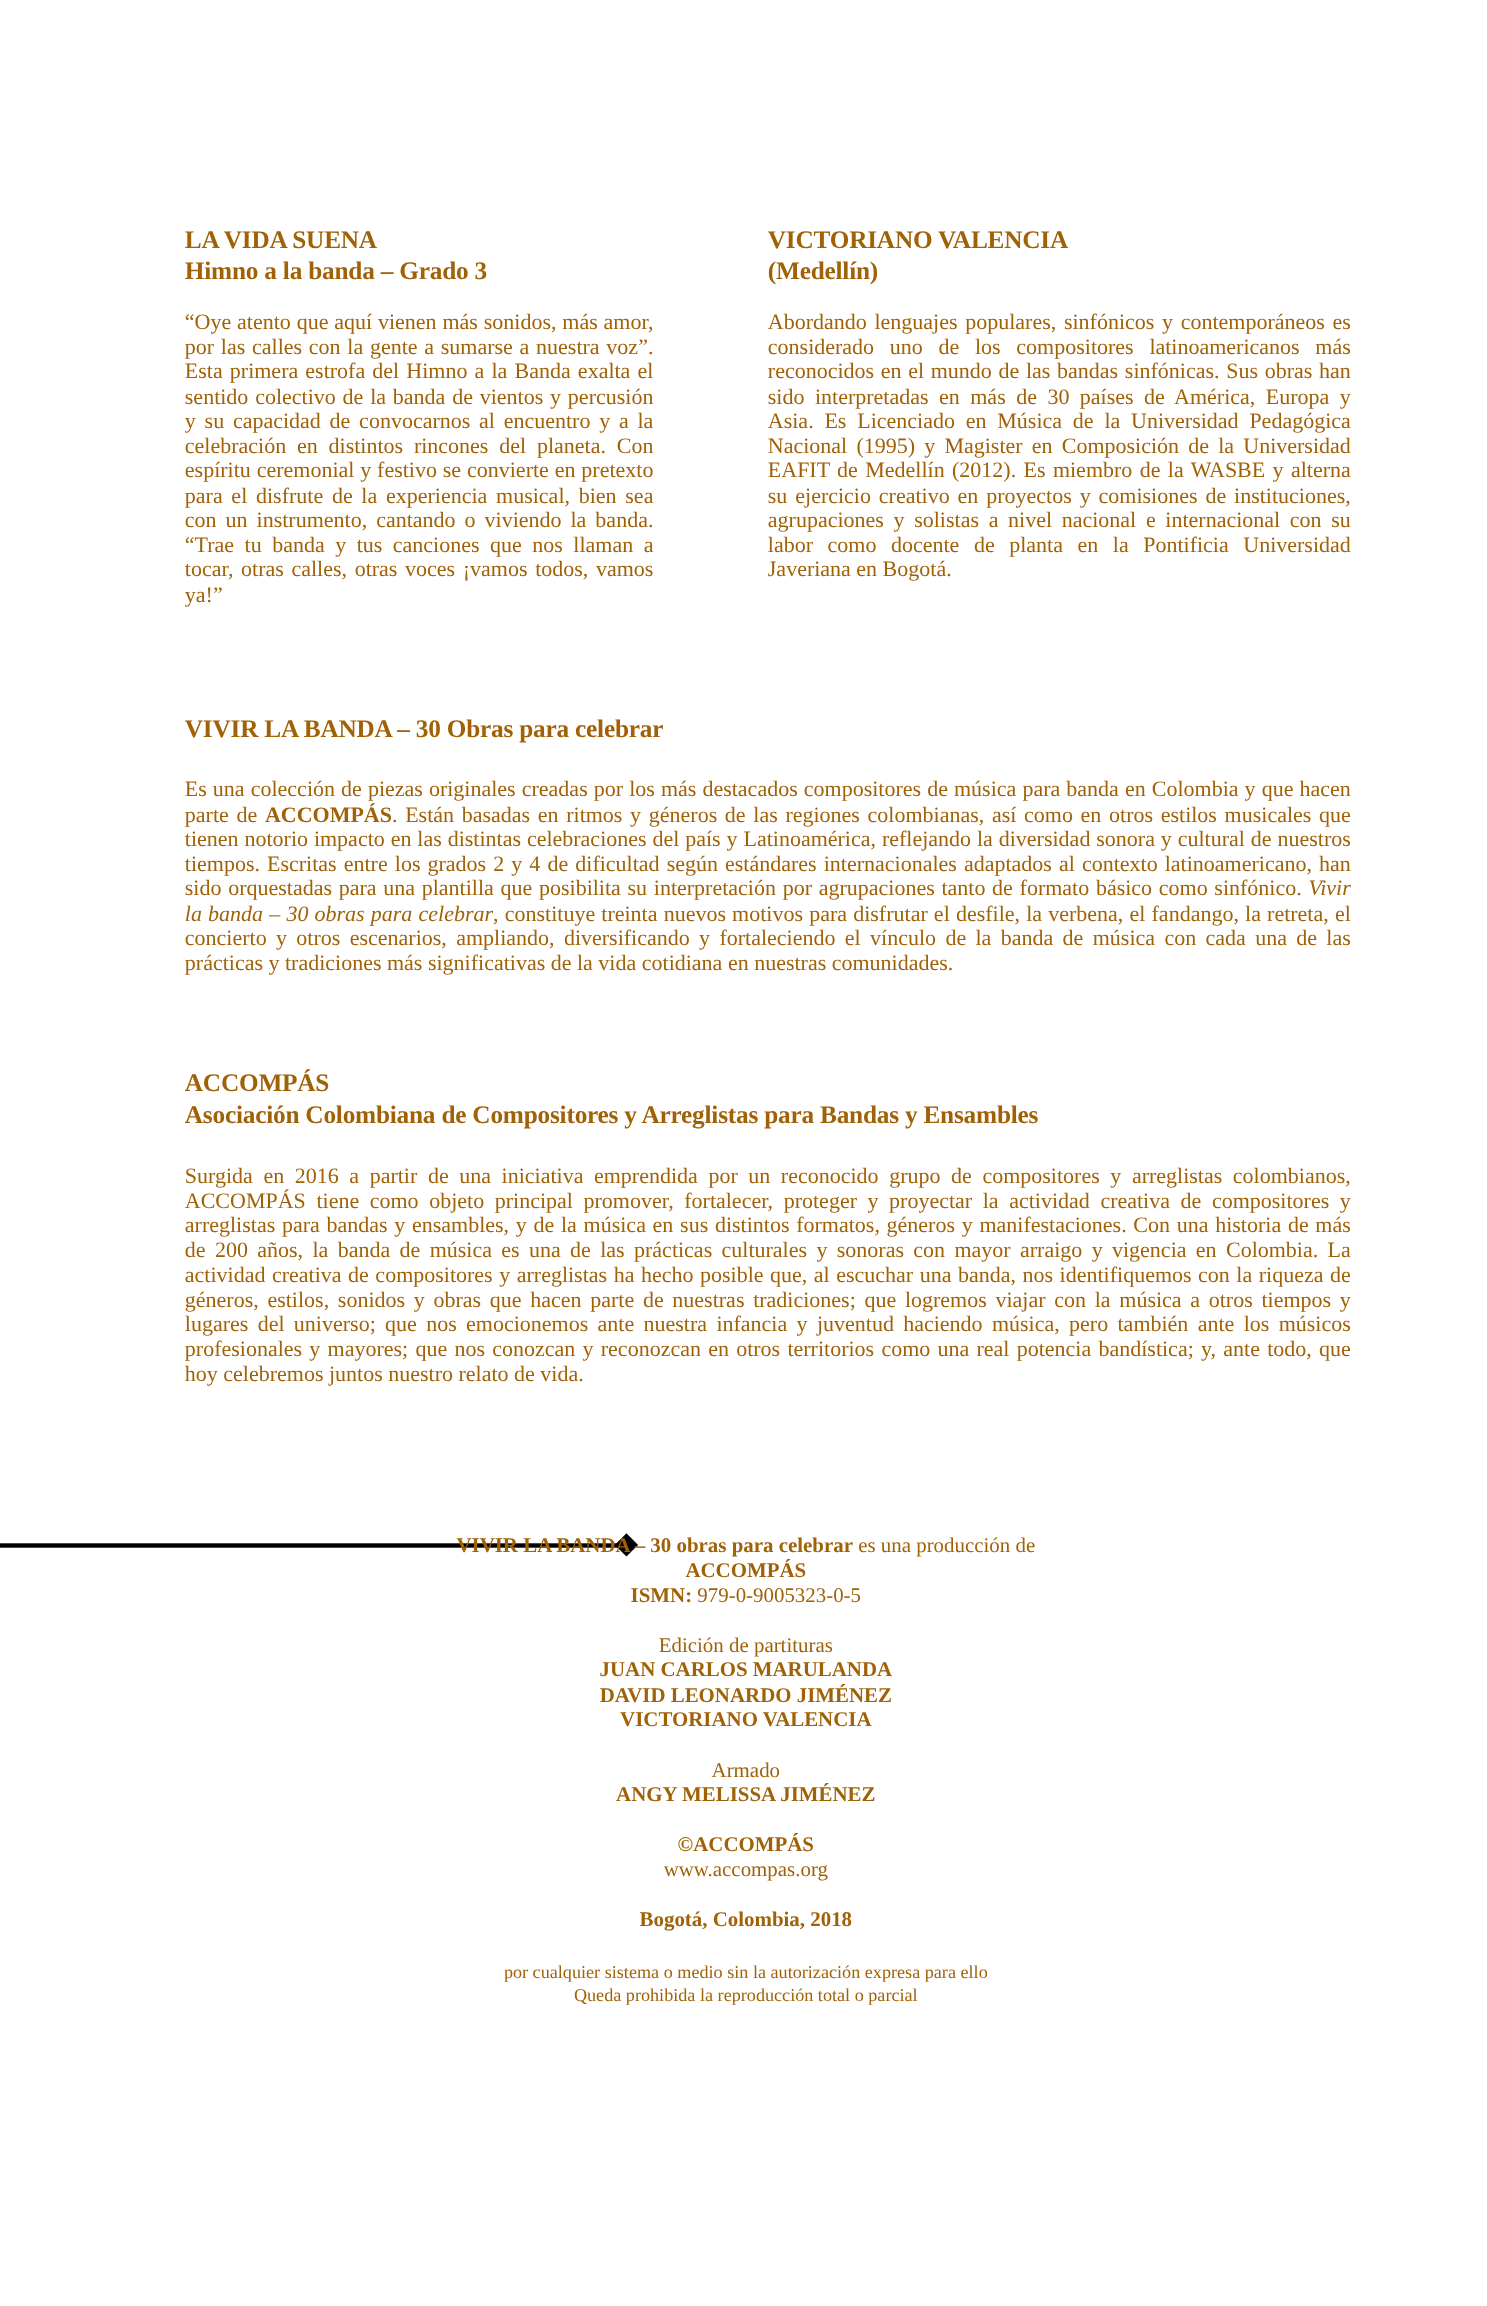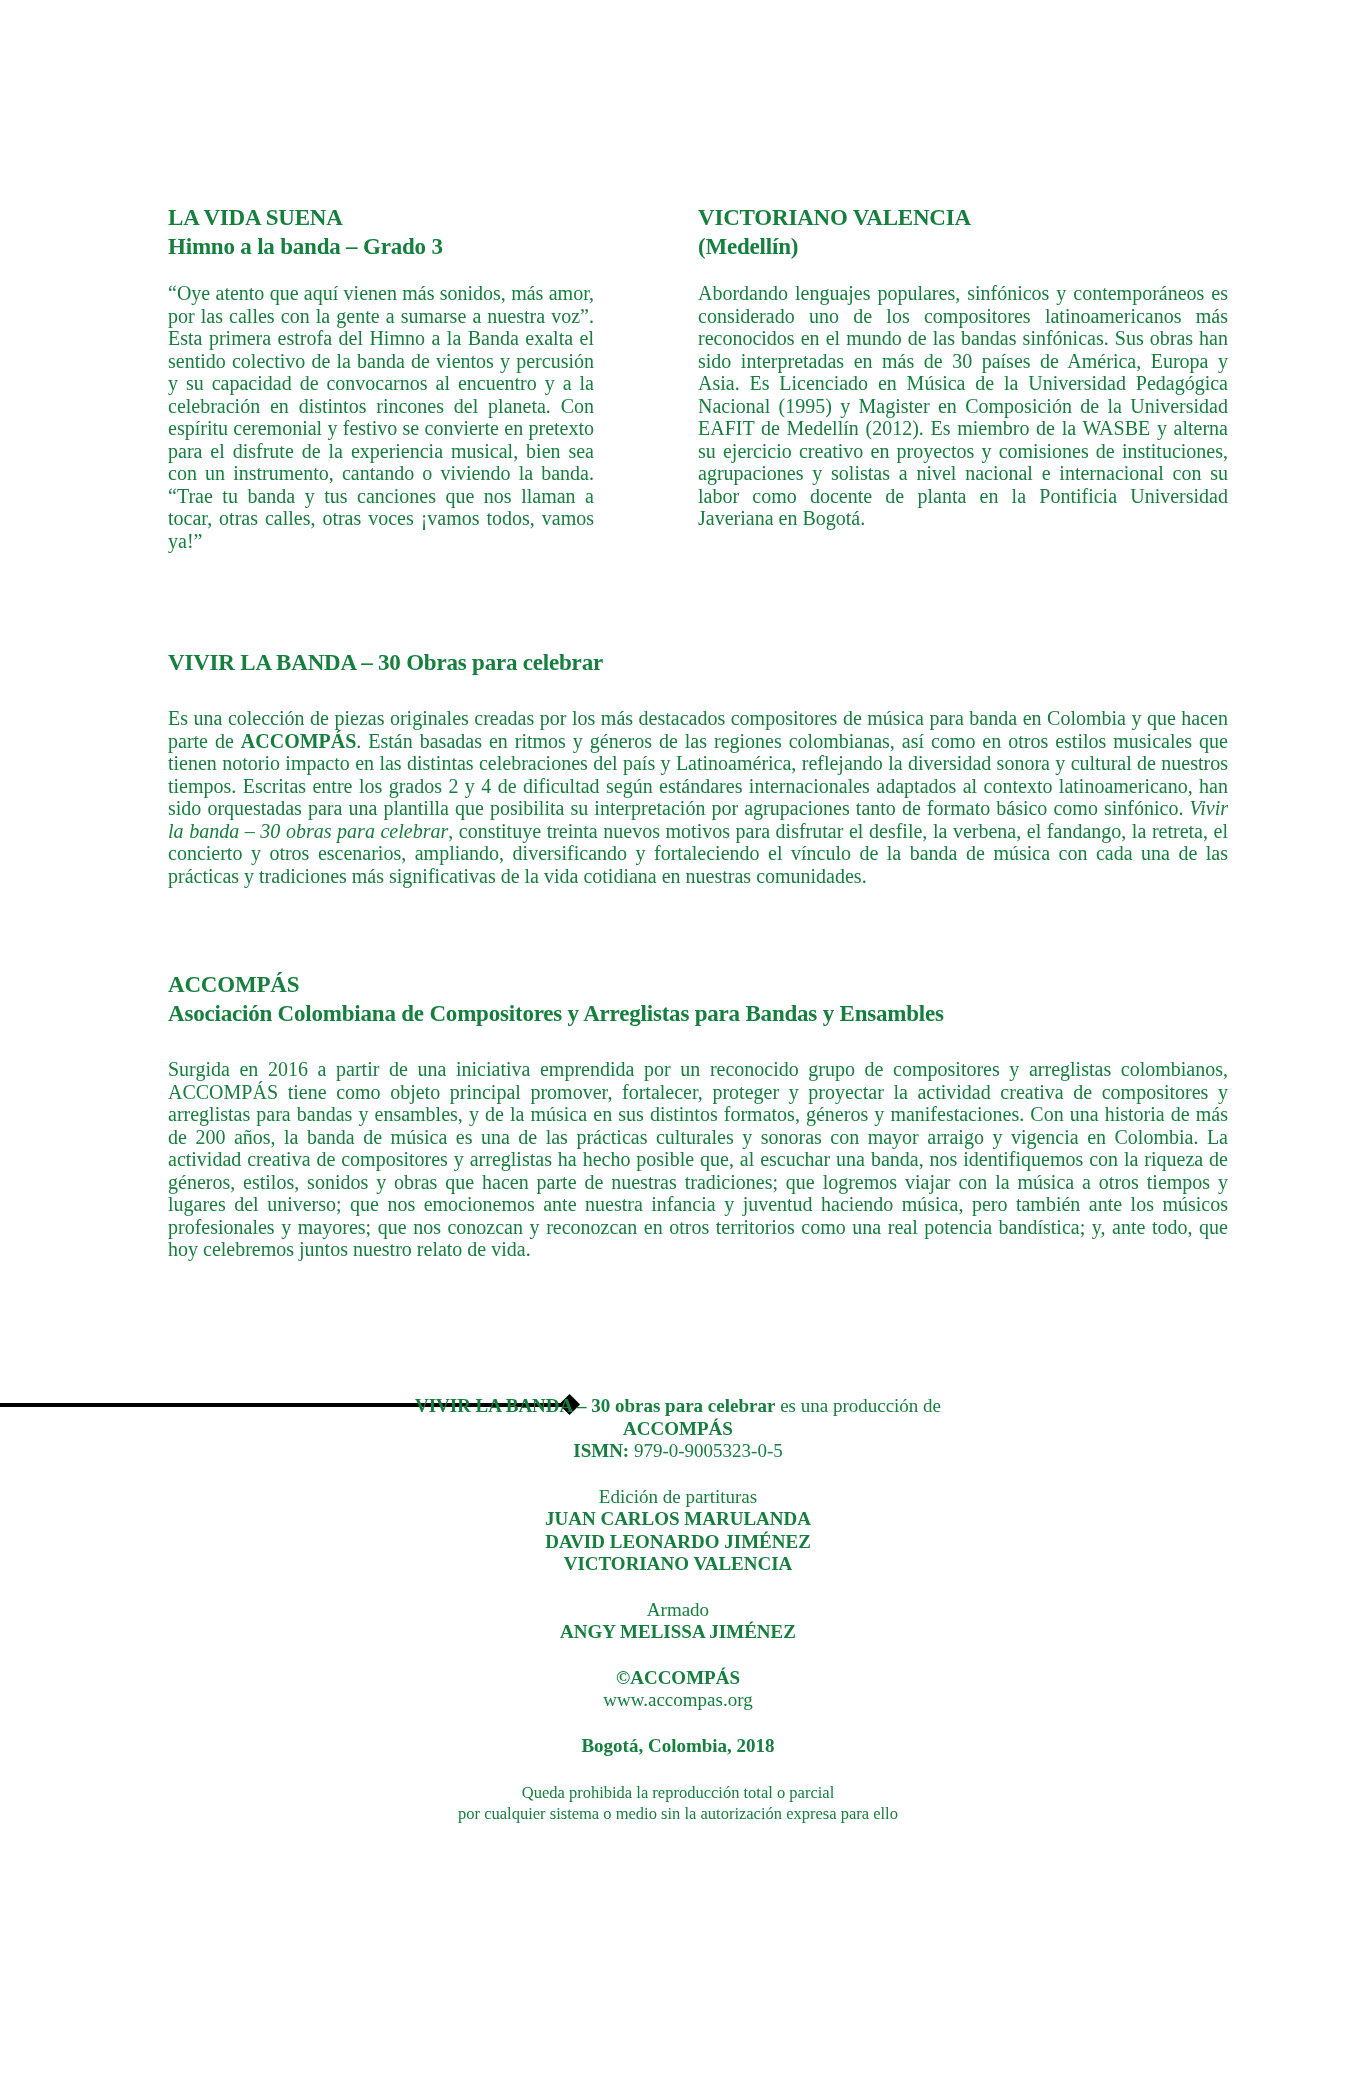--- a/index.html
+++ b/index.html
@@ -1,20 +1,20 @@
 <!DOCTYPE html>
 <html lang="es"><head>
 <meta charset="utf-8">
 <style>
   html,body{margin:0;padding:0;background:#e8e8e8;}
   .page{
     position:relative;
     width:1352px;height:2096px;
     background:#ffffff;
-    color:#15803d;
+    color:#a16207;
     font-family:"Liberation Serif","DejaVu Serif",serif;
     margin:0 auto;
     overflow:hidden;
   }
   .content{position:absolute;left:168px;width:1060px;}
   .block-title{font-size:23px;line-height:29px;font-weight:bold;letter-spacing:-0.2px;}
   .body-par{font-size:20px;line-height:22.5px;text-align:justify;margin:0;}
   .two-col{top:203px;display:flex;}
   .col-left{width:426px;flex:none;}
   .col-right{width:530px;flex:none;margin-left:104px;}
@@ -94,18 +94,18 @@
     </div>
 
     <div class="group">
       <div class="b">©ACCOMPÁS</div>
       <div>www.accompas.org</div>
     </div>
 
     <div class="group b">Bogotá, Colombia, 2018</div>
 
     <div class="legal">
+      <div>por cualquier sistema o medio sin la autorización expresa para ello</div>
       <div>Queda prohibida la reproducción total o parcial</div>
-      <div>por cualquier sistema o medio sin la autorización expresa para ello</div>
     </div>
   </div>
 
 </div>
 
 </body></html>

